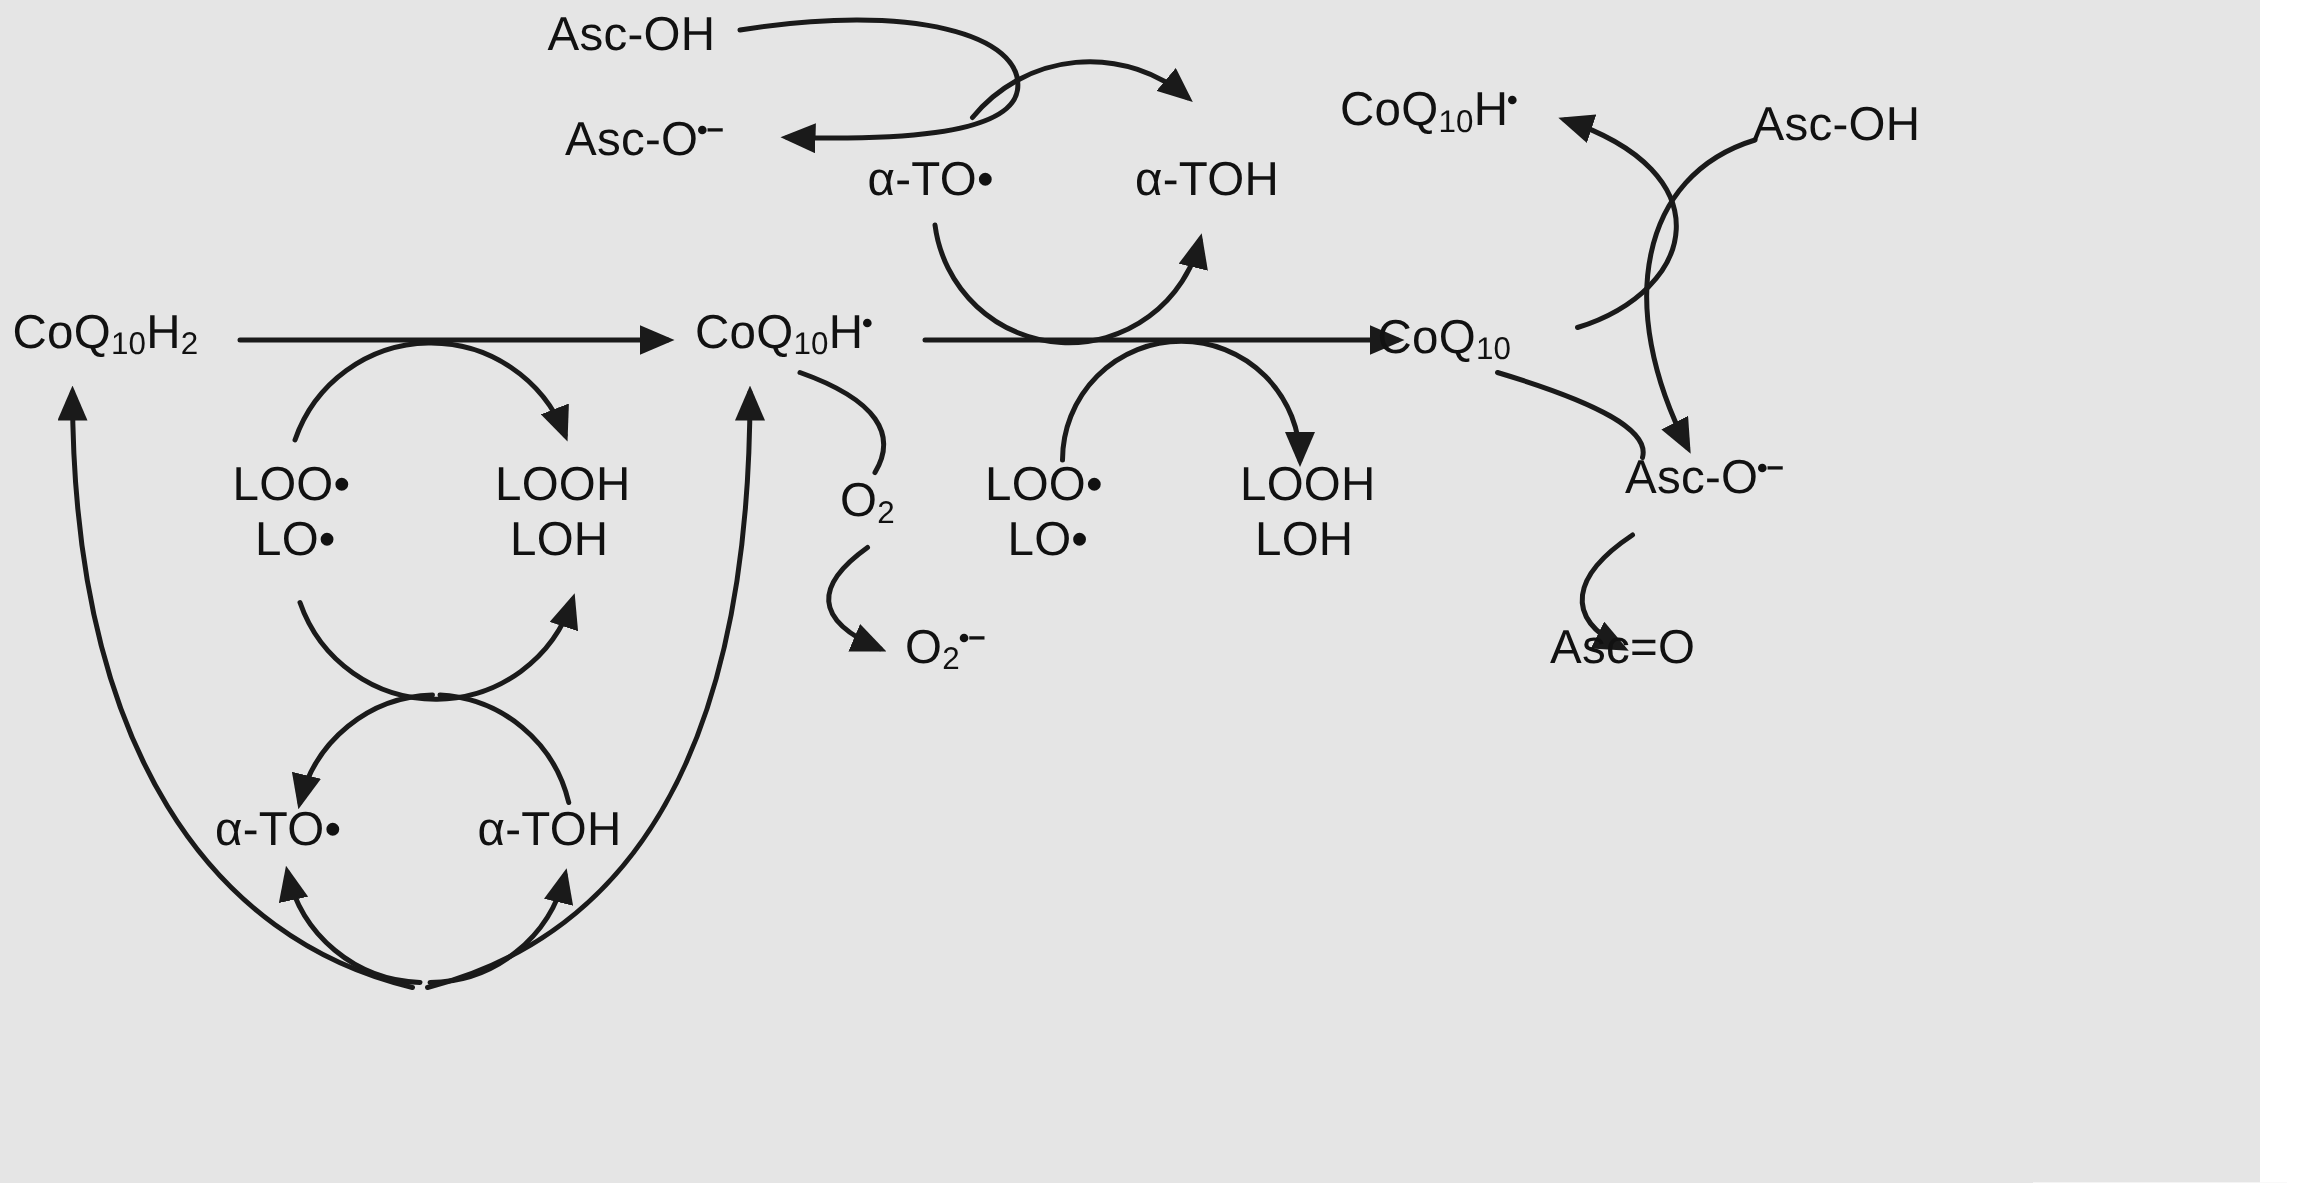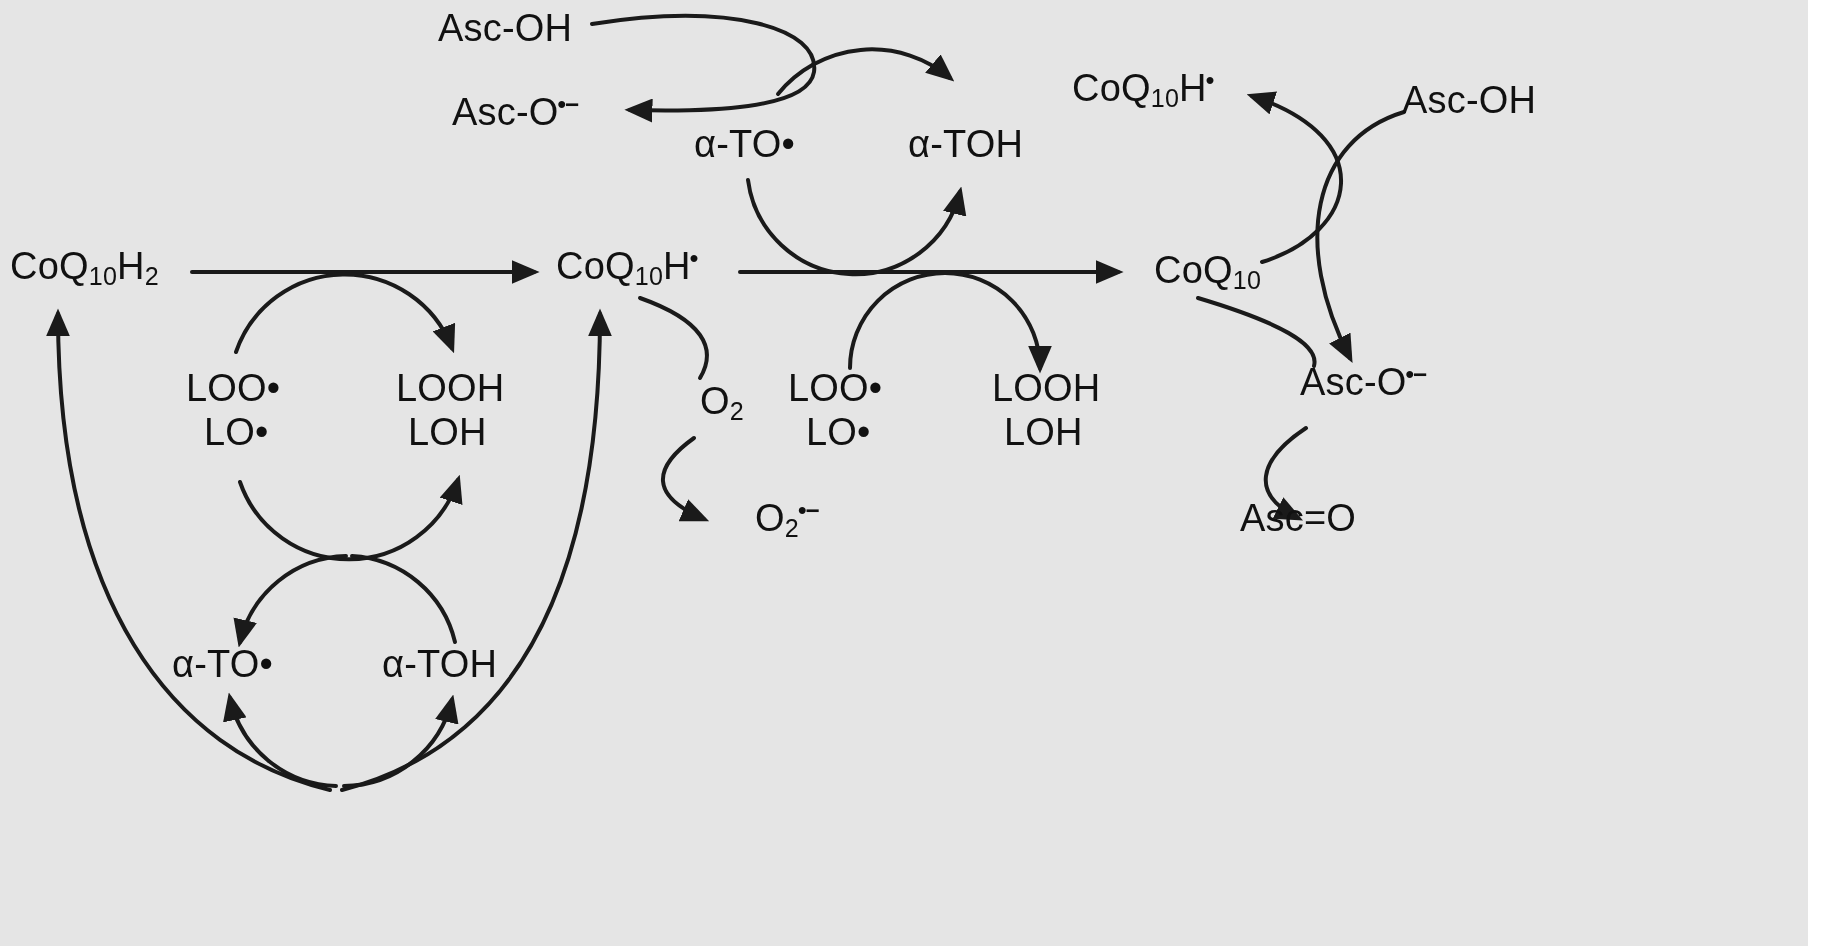--- a/index.html
+++ b/index.html
@@ -68,30 +68,30 @@
   <div class="node" style="left:908px; top:124px"><span>α-TOH</span></div>
 
   <div class="node" style="left:1072px; top:68px"><span>CoQ</span><span class="sub">10</span><span>H</span><span class="sup">•</span></div>
 
   <div class="node" style="left:1402px; top:80px"><span>Asc-OH</span></div>
 
   <div class="node" style="left:10px; top:246px"><span>CoQ</span><span class="sub">10</span><span>H</span><span class="sub">2</span></div>
 
   <div class="node" style="left:556px; top:246px"><span>CoQ</span><span class="sub">10</span><span>H</span><span class="sup">•</span></div>
 
-  <div class="node" style="left:1154px; top:250px"><span>CoQ</span><span class="sub">10</span></div>
+  <div class="node" style="left:1102px; top:250px"><span>CoQ</span><span class="sub">10</span></div>
 
   <div class="node" style="left:186px; top:368px"><span>LOO•</span></div>
   <div class="node" style="left:204px; top:412px"><span>LO•</span></div>
   <div class="node" style="left:396px; top:368px"><span>LOOH</span></div>
   <div class="node" style="left:408px; top:412px"><span>LOH</span></div>
 
-  <div class="node" style="left:700px; top:381px"><span>O</span><span class="sub">2</span></div>
+  <div class="node" style="left:672px; top:381px"><span>O</span><span class="sub">2</span></div>
 
-  <div class="node" style="left:755px; top:498px"><span>O</span><span class="sub">2</span><span class="sup">•−</span></div>
+  <div class="node" style="left:724px; top:498px"><span>O</span><span class="sub">2</span><span class="sup">•−</span></div>
 
   <div class="node" style="left:788px; top:368px"><span>LOO•</span></div>
   <div class="node" style="left:806px; top:412px"><span>LO•</span></div>
   <div class="node" style="left:992px; top:368px"><span>LOOH</span></div>
   <div class="node" style="left:1004px; top:412px"><span>LOH</span></div>
 
   <div class="node" style="left:1300px; top:362px"><span>Asc-O</span><span class="sup">•−</span></div>
 
   <div class="node" style="left:1240px; top:498px"><span>Asc=O</span></div>
 

